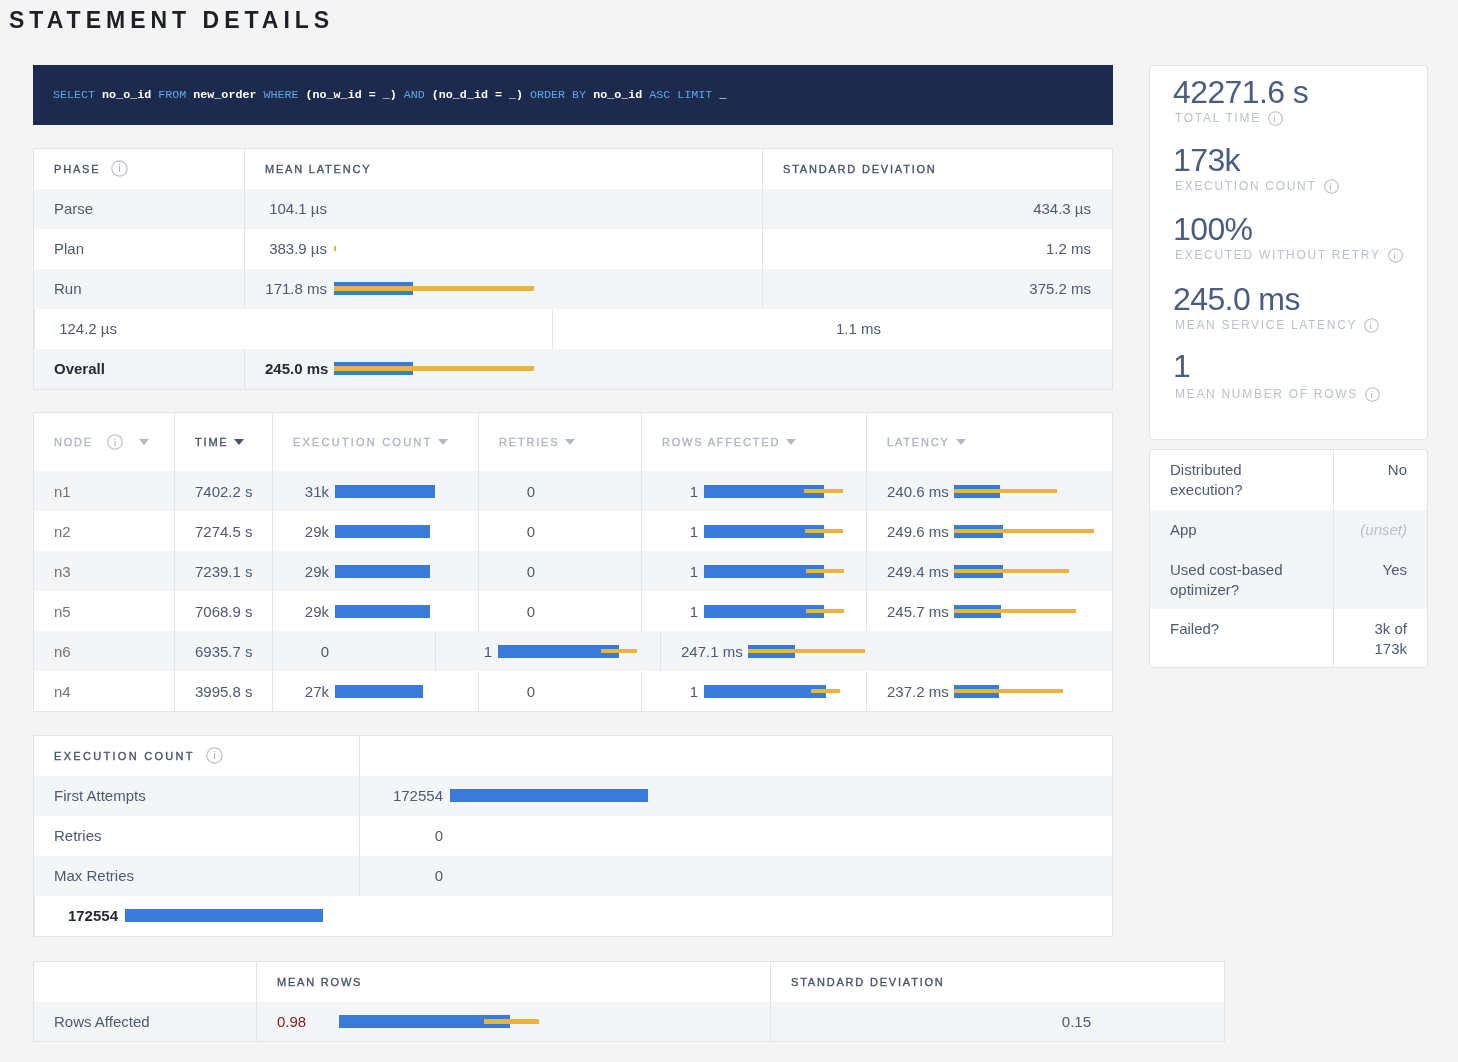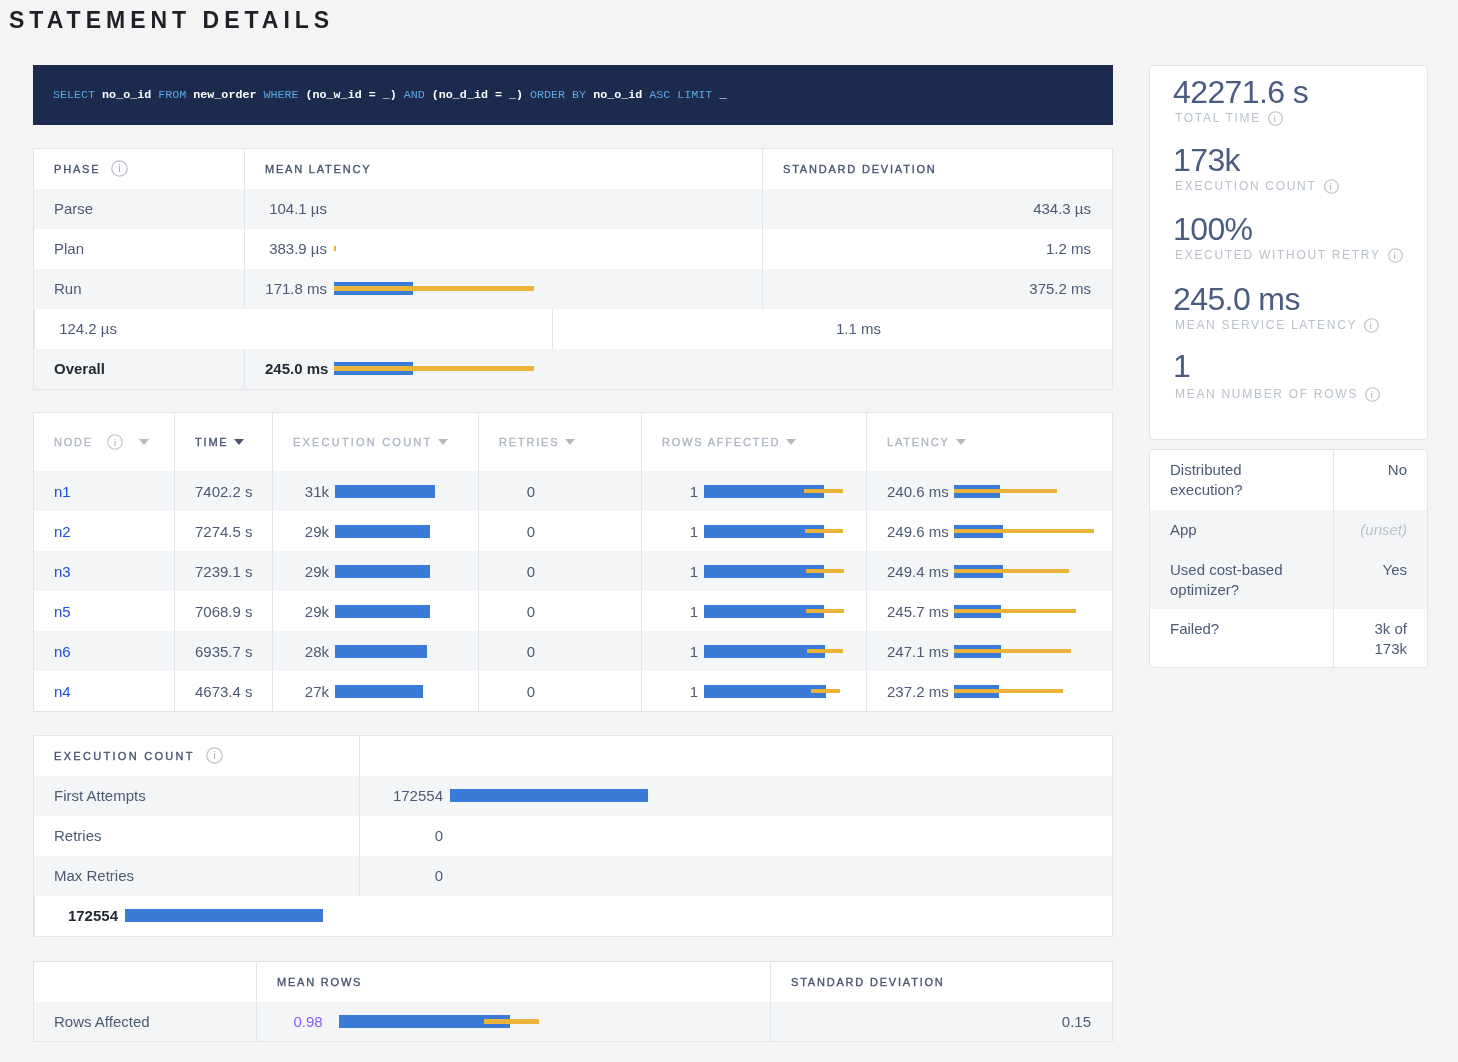--- a/index.html
+++ b/index.html
@@ -8,26 +8,26 @@
 .sqlbox b{font-weight:700;color:#ffffff}
 .tbl{position:absolute;background:#fff;border:1px solid #e1e4e8;display:flex;flex-direction:column}
 .tr{display:flex;flex:none}
 .tr.g{background:#f4f5f7}
 .td{flex:none;display:flex;align-items:center;padding-left:20px;overflow:hidden}
 .td.b2{border-left:1px solid #e1e4e8}
 .hdrd{font-size:11px;letter-spacing:1.8px;color:#46536d;font-weight:400;-webkit-text-stroke:0.35px #46536d}
 .hdrl{font-size:11px;letter-spacing:1.8px;color:#aeb6c2;font-weight:400;-webkit-text-stroke:0.35px #aeb6c2}
 .rt{font-size:15px;color:#4c5a74}
 .rtb{font-size:15px;color:#242b36;font-weight:700}
-.lnk{font-size:15px;color:#1d4ed8}
+.lnk{font-size:15px;color:#737373}
 .bl{width:36px;text-align:right;margin-right:6px;flex:none;font-size:15px;color:#4c5a74;white-space:nowrap}
 .bl2{width:62px;text-align:right;margin-right:7px;flex:none;font-size:15px;color:#4c5a74;white-space:nowrap}
 .bl60{width:60px;text-align:right;margin-right:7px;flex:none;font-size:15px;color:#4c5a74;white-space:nowrap}
 .bl3{width:63px;text-align:right;margin-right:7px;flex:none;font-size:15px;color:#4c5a74;white-space:nowrap}
-.bl4{width:62px;text-align:center;margin-right:0;flex:none;font-size:15px;color:#8b5cf6;white-space:nowrap}
+.bl4{width:62px;text-align:left;margin-right:0;flex:none;font-size:15px;color:#7f1d1d;white-space:nowrap}
 .bars{position:relative;height:13px;flex:1}
 .bb{position:absolute;top:0;left:0;height:13px;background:#3a7bd8}
 .yl{position:absolute;top:4.1px;height:4.8px;background:#ebb33a}
 .rgt{flex:1;text-align:right;padding-right:21px;font-size:15px;color:#4c5a74}
 .tri{width:0;height:0;border-left:5px solid transparent;border-right:5px solid transparent;border-top:6.5px solid #b3bac4;margin-left:8px;flex:none}
 .trid{border-top-color:#46536d}
 .info{margin-left:11px;flex:none}
 .card{position:absolute;background:#fff;border:1px solid #e1e4e8;border-radius:4px}
 .sv{position:absolute;left:23px;font-size:32px;line-height:36px;color:#4a5c80;letter-spacing:-0.6px}
 .sl{position:absolute;left:25px;font-size:12px;letter-spacing:1.7px;color:#b9c1cc;display:flex;align-items:center}
@@ -253,26 +253,20 @@
         <span class="bl60">245.7 ms</span>
         <div class="bars">
           <div class="bb" style="width:47px"></div>
           <div class="yl" style="left:0;width:122px"></div>
         </div>
       </div>
   </div>
   <div class="tr g" style="height:40px">
     <div class="td lnk" style="width:140px">n6</div>
     <div class="td b2 rt" style="width:98px">6935.7 s</div>
-    <div class="td b2" style="width:206px">
-        <span class="bl">28k</span>
-        <div class="bars">
-          <div class="bb" style="width:92px"></div>
-        </div>
-      </div>
     <div class="td b2" style="width:163px">
         <span class="bl">0</span>
         <div class="bars"></div>
       </div>
     <div class="td b2" style="width:225px">
         <span class="bl">1</span>
         <div class="bars">
           <div class="bb" style="width:121px"></div>
           <div class="yl" style="left:103px;width:36px"></div>
         </div>
@@ -280,21 +274,21 @@
     <div class="td b2" style="width:246px">
         <span class="bl60">247.1 ms</span>
         <div class="bars">
           <div class="bb" style="width:47px"></div>
           <div class="yl" style="left:0;width:117px"></div>
         </div>
       </div>
   </div>
   <div class="tr" style="height:40px">
     <div class="td lnk" style="width:140px">n4</div>
-    <div class="td b2 rt" style="width:98px">4673.4 s</div>
+    <div class="td b2 rt" style="width:98px">3995.8 s</div>
     <div class="td b2" style="width:206px">
         <span class="bl">27k</span>
         <div class="bars">
           <div class="bb" style="width:87.5px"></div>
         </div>
       </div>
     <div class="td b2" style="width:163px">
         <span class="bl">0</span>
         <div class="bars"></div>
       </div>
@@ -352,21 +346,21 @@
   <div class="tr" style="height:40px">
     <div class="td b2" style="width:753px">
         <span class="bl3 rtb" style="color:#242b36">172554</span>
         <div class="bars">
           <div class="bb" style="width:198px"></div>
         </div>
       </div>
   </div>
 </div>
 
-<div class="tbl" style="left:33px;top:961px;width:1080px">
+<div class="tbl" style="left:33px;top:961px;width:1192px">
   <div class="tr" style="height:40px">
     <div class="td" style="width:222px"></div>
     <div class="td b2" style="width:514px">
         <span class="hdrd">MEAN ROWS</span>
       </div>
     <div class="td b2" style="width:342px">
         <span class="hdrd">STANDARD DEVIATION</span>
       </div>
   </div>
   <div class="tr g" style="height:39px">

